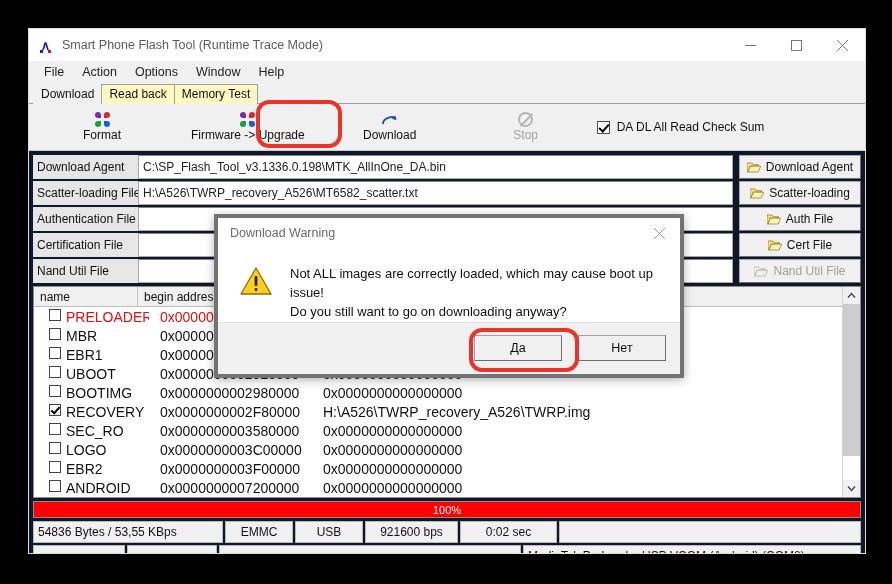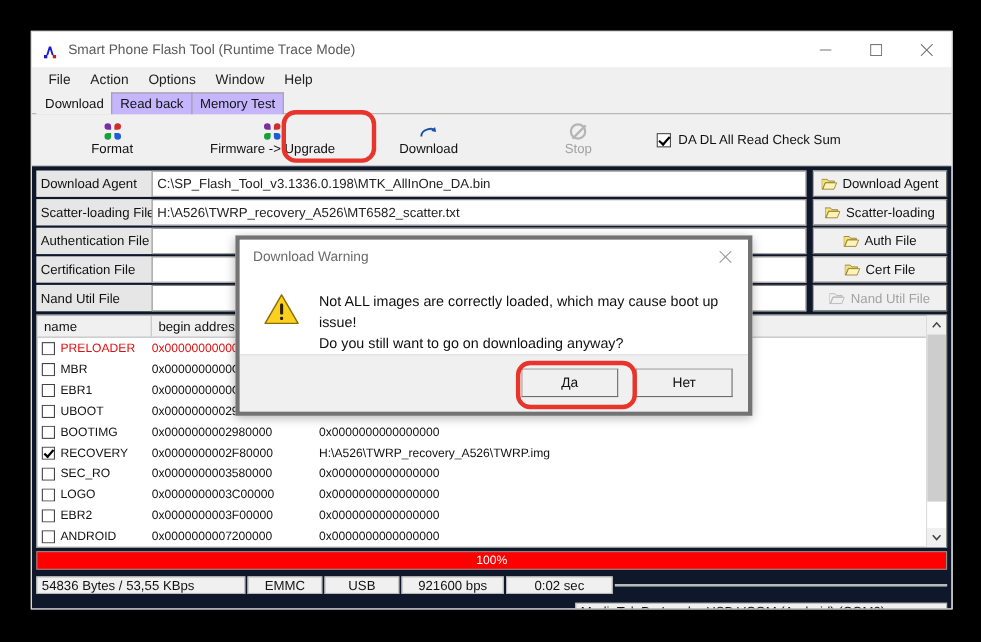--- a/index.html
+++ b/index.html
@@ -87,21 +87,21 @@
     padding-left: 4px;
     border-bottom: 1px solid #a0a0a0;
     box-sizing: border-box;
   }
   .tab {
     font-size: 12px;
     color: #111;
     padding: 2px 7px 3px 7px;
     border: 1px solid #a0a0a0;
     border-bottom: none;
-    background: #c4b5fd;
+    background: #fef9c3;
     margin-right: -1px;
     white-space: nowrap;
     position: relative;
     top: 1px;
   }
   .tab.active {
     background: #f0f0f0;
     border-left-color: transparent;
     border-top-color: transparent;
     border-right: 1px solid #a0a0a0;
@@ -233,25 +233,26 @@
     white-space: nowrap;
   }
   .th.c-name { width: 104px; }
   .th.c-begin { width: 152px; }
   .th.c-end { width: 155px; }
   .th.c-loc { flex: 1 1 auto; border-right: none; }
   .trow {
     display: flex; height: 19px; align-items: center;
   }
   .td {
-    font-size: 11px; color: #111;
+    font-size: 14px; color: #111;
     display: flex; align-items: flex-start;
     box-sizing: border-box;
     white-space: nowrap;
     overflow: hidden;
+    margin-left: 11px;
   }
   .td.c-name { width: 104px; padding-left: 4px; }
   .td.c-begin { width: 152px; }
   .td.c-end { width: 155px; }
   .td.c-loc { flex: 1 1 auto; }
   .trow.warn .td { color: #e01010; }
   .rowcheck {
     width: 12px; height: 12px; border: 1px solid #444; background: #fff;
     margin-right: 5px; position: relative; box-sizing: border-box; flex: 0 0 auto;
   }
@@ -285,21 +286,20 @@
     border: 1px solid #8d8d8d;
     box-sizing: border-box;
     display: flex; align-items: center; justify-content: center;
     position: relative;
   }
   .progressbar .ptext { font-size: 11px; color: #fff; }
   
   .statusrow {
     display: flex; height: 22px;
     margin-top: 3px;
-    align-items: center;
   }
   .statusrow2 { margin-top: 2px; }
   .scell {
     border: 1px solid #b9b9b9;
     background: #f0f0f0;
     font-size: 12px; color: #111;
     display: flex; align-items: center; justify-content: center;
     box-sizing: border-box;
     margin-right: 2px;
     white-space: nowrap;

